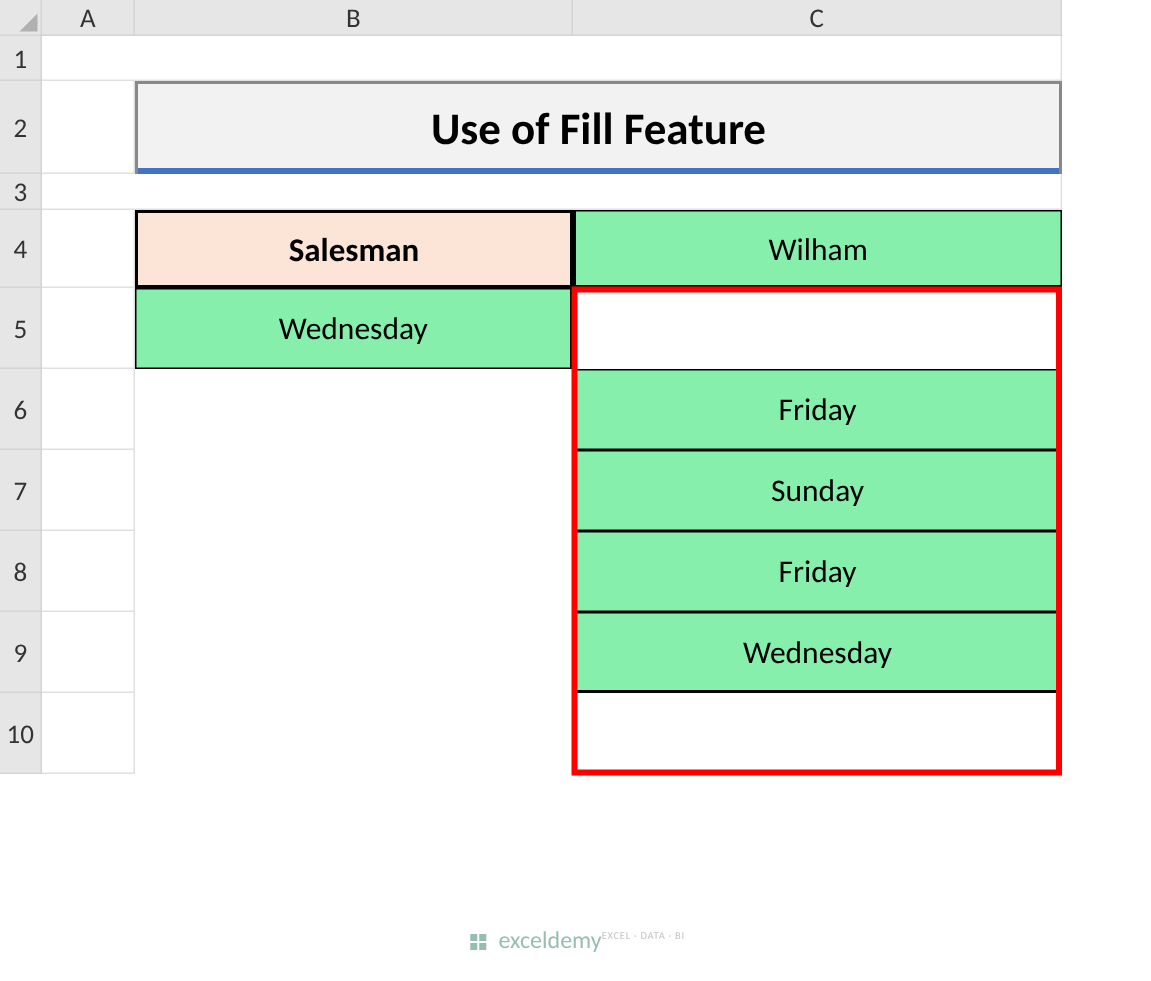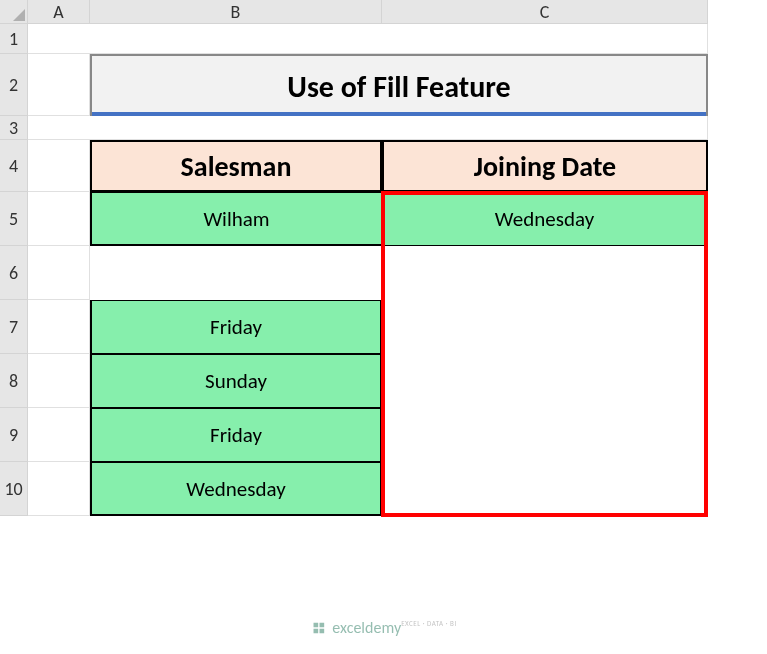--- a/index.html
+++ b/index.html
@@ -84,21 +84,21 @@
       right: 0;
       height: 4px;
       background: #4472c4;
     }
     .header-cell {
       background: #fce4d6;
       border: 2px solid #000;
       display: flex;
       align-items: center;
       justify-content: center;
-      font-size: 28px;
+      font-size: 22px;
       font-weight: bold;
       color: #000;
     }
     .data-cell {
       border: 1px solid #000;
       display: flex;
       align-items: center;
       justify-content: center;
       font-size: 21px;
       color: #000;
@@ -190,21 +190,20 @@
   <div class="cell empty-a" style="grid-row:6"></div>
   <div class="cell empty-a" style="grid-row:7"></div>
   <div class="cell empty-a" style="grid-row:8"></div>
   <div class="cell empty-a" style="grid-row:9"></div>
   <div class="cell empty-a" style="grid-row:10"></div>
   <div class="cell empty-a" style="grid-row:11"></div>
 
   <div class="table-wrapper">
     <div class="inner-table">
       <div class="header-cell">Salesman</div>
-      <div class="header-cell">Joining Date</div>
 
       <div class="data-cell" style="border-width:1px 1px 2px 2px">Wilham</div>
       <div class="data-cell" style="border-width:1px 2px 1px 1px">Wednesday</div>
 
       <div class="cell" style="border:none"></div>
 
       <div class="cell" style="border:none"></div>
       <div class="data-cell" style="border-width:1px 2px 1px 2px">Friday</div>
 
       <div class="cell" style="border:none"></div>

